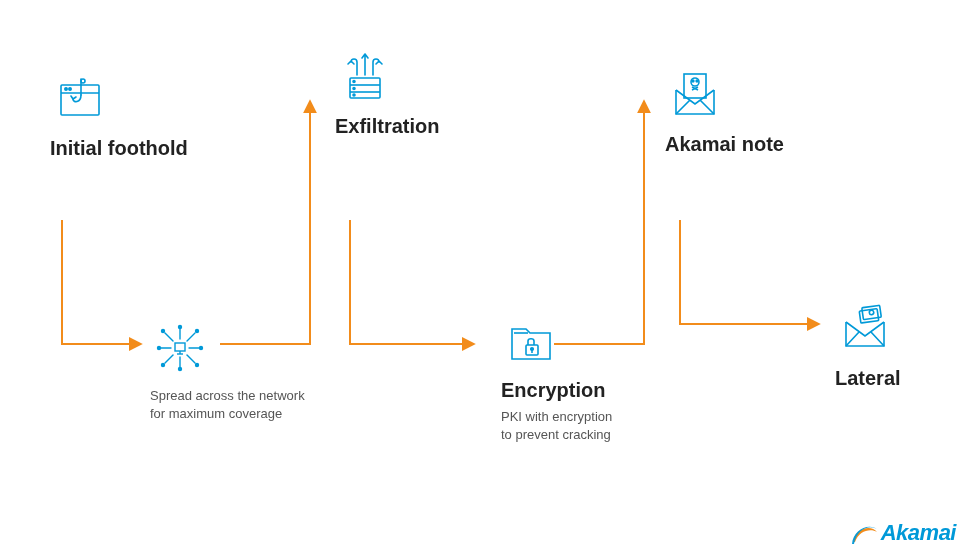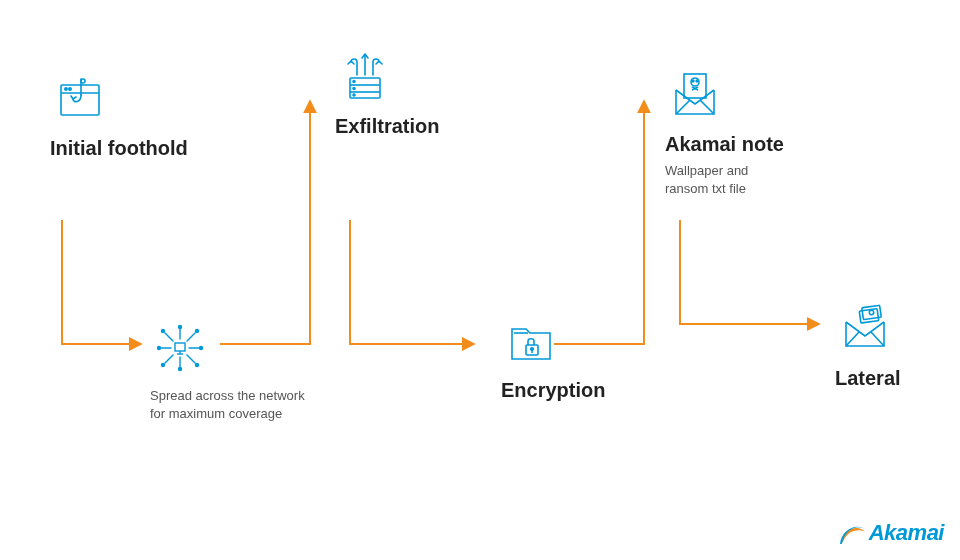--- a/index.html
+++ b/index.html
@@ -29,21 +29,21 @@
     margin-bottom: 6px;
   }
   .node .desc {
     font-size: 13px;
     color: #555;
     line-height: 1.35;
     max-width: 180px;
   }
   .logo {
     position: absolute;
-    right: 16px;
+    right: 4px;
     bottom: 12px;
     display: flex;
     align-items: center;
     gap: 2px;
   }
   .logo-text {
     font-size: 22px;
     font-weight: 700;
     font-style: italic;
     color: #0099d8;
@@ -129,41 +129,41 @@
     <svg width="54" height="50" viewBox="0 0 54 50" fill="none" stroke="#0099d8" stroke-width="1.6">
       <path d="M8 14 L8 44 L46 44 L46 18 L26 18 L22 14 Z"></path>
       <path d="M10 18 L24 18"></path>
       <rect x="22" y="30" width="12" height="10" rx="1"></rect>
       <path d="M24 30 L24 26 C24 23 30 23 30 26 L30 30"></path>
       <circle cx="28" cy="34" r="1.3" fill="#0099d8"></circle>
       <line x1="28" y1="35" x2="28" y2="38"></line>
     </svg>
   </div>
   <div class="title" data-name="node-title">Encryption</div>
+  <div class="desc" data-name="node-desc">PKI with encryption<br>to prevent cracking</div>
 </div>
 
 <div class="node" style="left:665px; top:66px;" data-name="node-ransom-note">
   <div class="icon-wrap" data-name="ransom-note-icon">
     <svg width="50" height="52" viewBox="0 0 50 52" fill="none" stroke="#0099d8" stroke-width="1.6">
 
       <path d="M6 22 L6 46 L44 46 L44 22"></path>
       <path d="M6 22 L25 36 L44 22"></path>
       <path d="M6 46 L20 32 M44 46 L30 32"></path>
 
       <rect x="14" y="6" width="22" height="24"></rect>
 
       <circle cx="25" cy="14" r="4"></circle>
       <circle cx="23" cy="13" r="0.9" fill="#0099d8"></circle>
       <circle cx="27" cy="13" r="0.9" fill="#0099d8"></circle>
       <line x1="22" y1="19" x2="28" y2="22"></line>
       <line x1="28" y1="19" x2="22" y2="22"></line>
     </svg>
   </div>
   <div class="title" data-name="node-title">Akamai note</div>
-  <div class="desc" data-name="node-desc">Wallpaper and<br>ransom txt file</div>
 </div>
 
 <div class="node" style="left:835px; top:300px;" data-name="node-profit">
   <div class="icon-wrap" data-name="profit-icon">
     <svg width="50" height="48" viewBox="0 0 50 48" fill="none" stroke="#0099d8" stroke-width="1.6">
       <path d="M6 18 L6 42 L44 42 L44 18"></path>
       <path d="M6 18 L25 32 L44 18"></path>
       <path d="M6 42 L19 28 M44 42 L31 28"></path>
 
       <g transform="translate(16,2) rotate(-8 12 10)">

